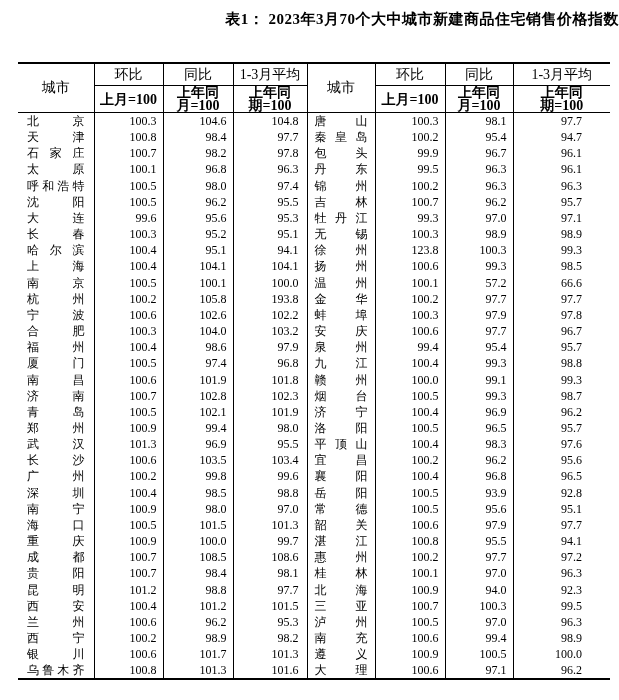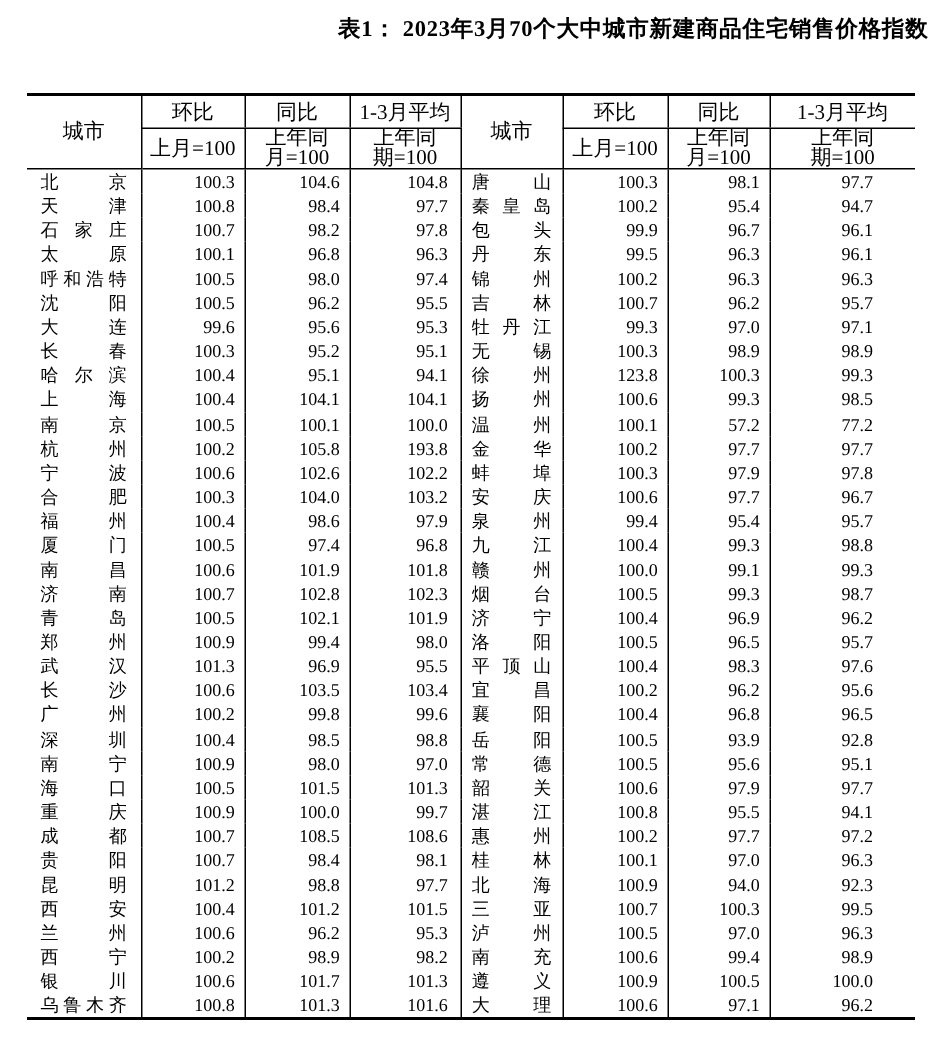--- a/index.html
+++ b/index.html
@@ -16,21 +16,21 @@
   }
   table.idx {
     position: absolute; top: 62px; left: 18px; width: 592px;
     table-layout: fixed; border-collapse: collapse;
     border-top: 2.2px solid #000; border-bottom: 2.2px solid #000;
   }
   th, td { padding: 0; margin: 0; font-weight: normal; overflow: hidden; }
   thead th { font-size: 14px; text-align: center; vertical-align: middle; }
   tr.h1 th { height: 21px; }
   tr.h1 th.grp { border-bottom: 1px solid #000; }
-  tr.h2 th { height: 26px; line-height: 13px; }
+  tr.h2 th { height: 26px; line-height: 13px; font-weight: bold; }
   th.cityh, tr.h2 th { border-bottom: 1.5px solid #000; }
   .bl { border-left: 1px solid #000; }
   tbody td { height: 16.15px; line-height: 16.15px; font-size: 12px; }
   tbody td:not(:first-child) { border-left: 1px solid #000; }
   td.num { text-align: right; padding-right: 6px; }
   td.num.avg-l { padding-right: 8px; }
   td.num.avg-r { padding-right: 28px; }
   .city-name { display: flex; justify-content: space-between; padding: 0 9px; }
   td.city-r .city-name { padding: 0 7px; }
   .city-name span { display: block; }
@@ -301,21 +301,21 @@
         <td class="num yoy-l">100.1</td>
         <td class="num avg-l">100.0</td>
         <td class="city-r">
           <div class="city-name">
             <span>温</span>
             <span>州</span>
           </div>
         </td>
         <td class="num mom-r">100.1</td>
         <td class="num yoy-r">57.2</td>
-        <td class="num avg-r">77.2</td>
+        <td class="num avg-r">66.6</td>
       </tr>
       <tr>
         <td class="city-l">
           <div class="city-name">
             <span>杭</span>
             <span>州</span>
           </div>
         </td>
         <td class="num mom-l">100.2</td>
         <td class="num yoy-l">105.8</td>

